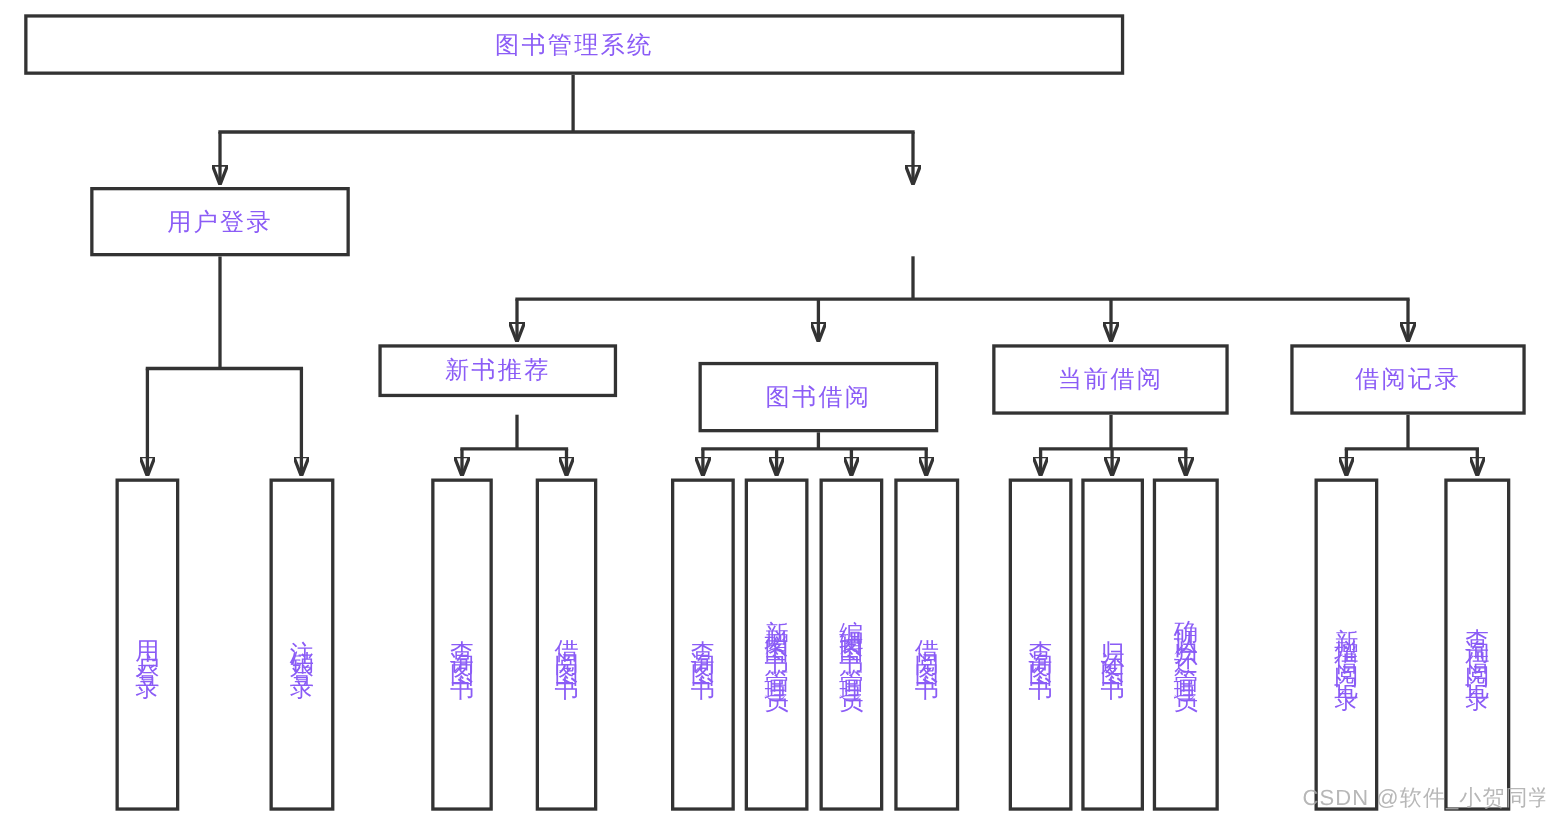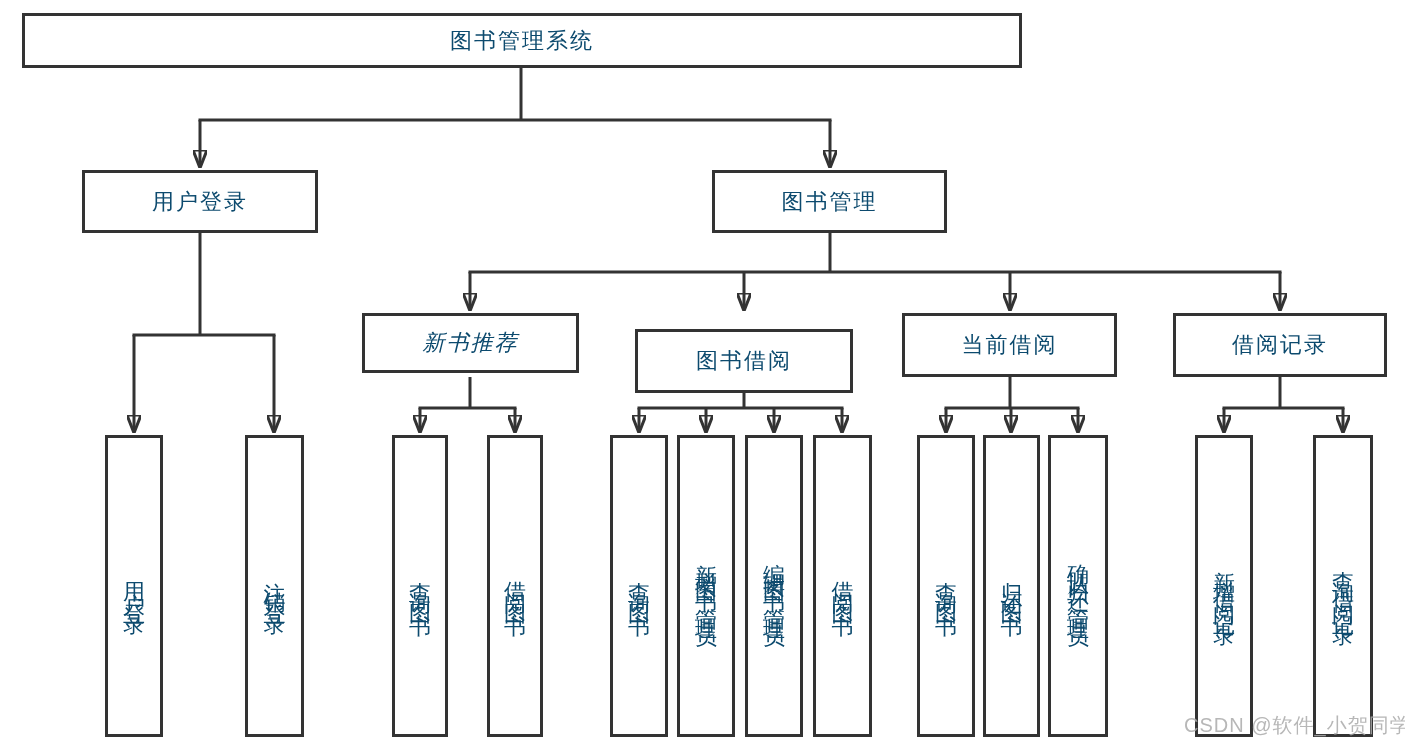--- a/index.html
+++ b/index.html
@@ -23,21 +23,21 @@
     position: absolute;
     box-sizing: border-box;
     background: #ffffff;
     border: 3px solid #333333;
     display: flex;
     align-items: center;
     justify-content: center;
   }
   .label {
     font-size: 22px;
-    color: #0c4a6e;
+    color: #8b5cf6;
     line-height: 1;
     white-space: nowrap;
     letter-spacing: 2px;
   }
   .leaf .label {
     writing-mode: vertical-rl;
     text-orientation: mixed;
     letter-spacing: 11px;
     white-space: normal;
   }
@@ -107,25 +107,22 @@
     <path d="M1343 408 V431" marker-end="url(#arrow)"></path>
   </svg>
 
   <div class="node root" style="left:22px; top:13px; width:1000px; height:55px;">
     <span class="label">图书管理系统</span>
   </div>
 
   <div class="node" style="left:82px; top:170px; width:236px; height:63px;">
     <span class="label">用户登录</span>
   </div>
-  <div class="node" style="left:712px; top:170px; width:235px; height:63px;">
-    <span class="label">图书管理</span>
-  </div>
 
-  <div class="node" style="left:362px; top:313px; width:217px; height:60px;font-style:italic;">
+  <div class="node" style="left:344px; top:313px; width:217px; height:48px;">
     <span class="label">新书推荐</span>
   </div>
   <div class="node" style="left:635px; top:329px; width:218px; height:64px;">
     <span class="label">图书借阅</span>
   </div>
   <div class="node" style="left:1173px; top:313px; width:214px; height:64px;">
     <span class="label">借阅记录</span>
   </div>
   <div class="node" style="left:902px; top:313px; width:215px; height:64px;">
     <span class="label">当前借阅</span>

